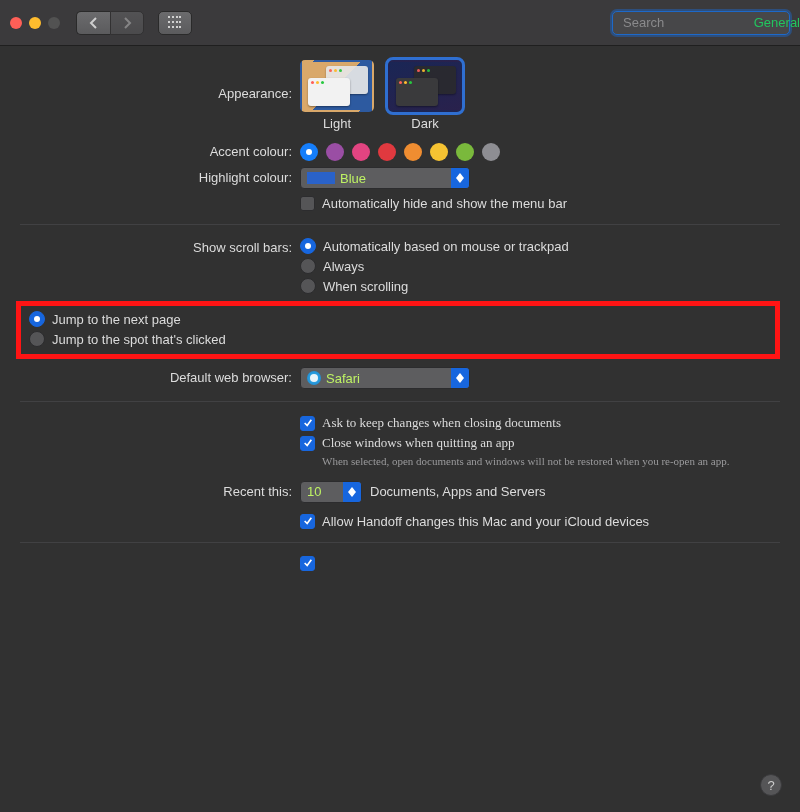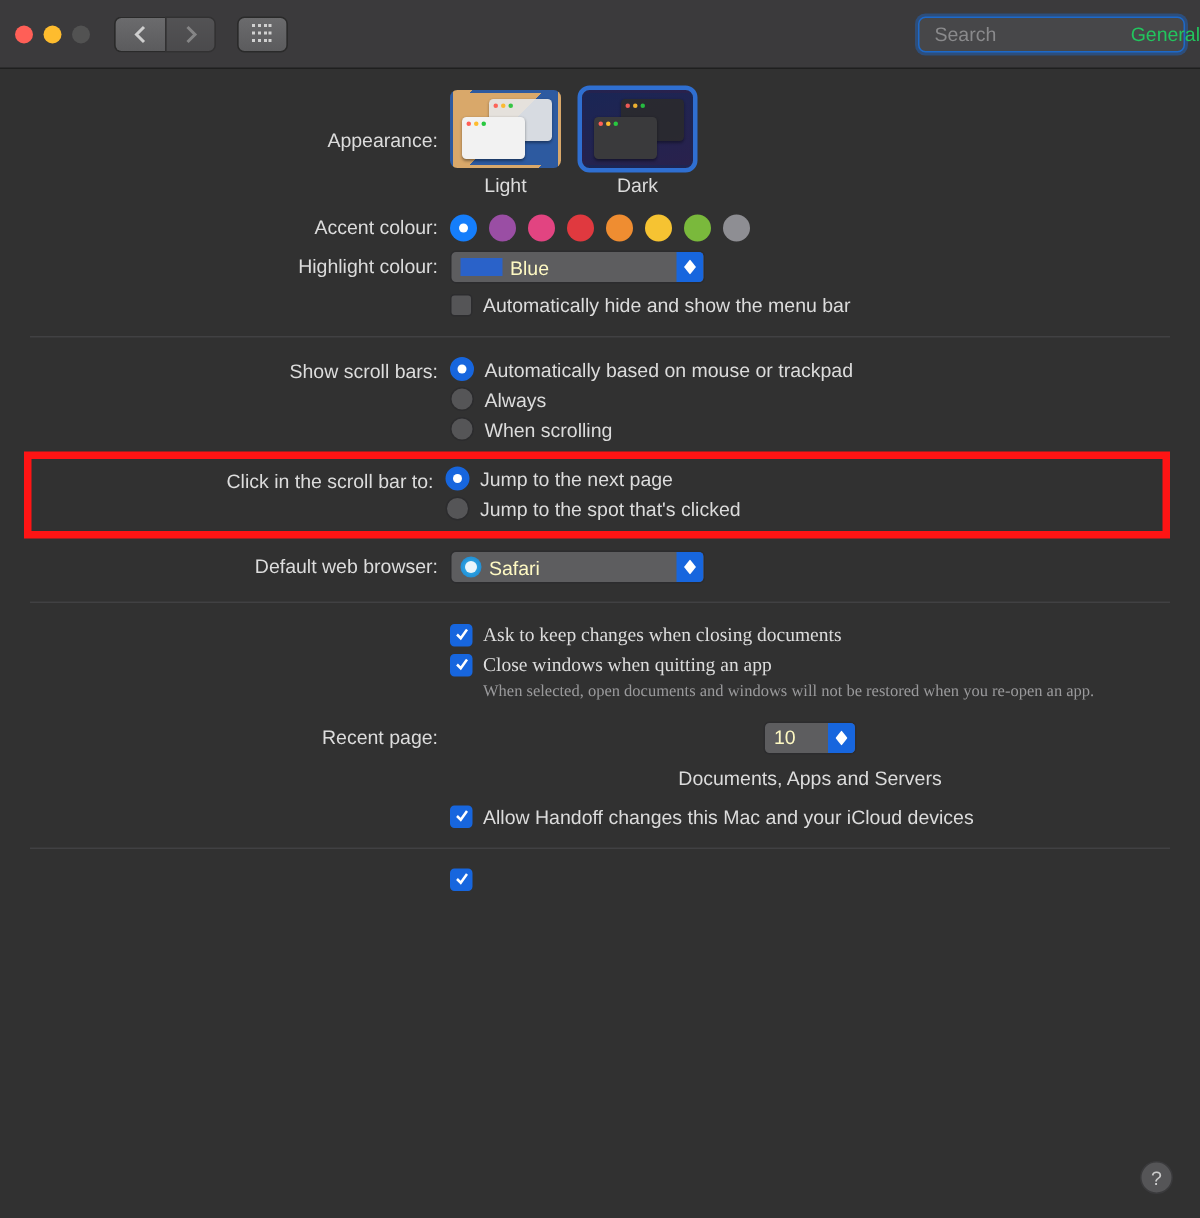--- a/index.html
+++ b/index.html
@@ -112,21 +112,21 @@
     width: 18px; height: 18px; border-radius: 50%;
     display: flex; align-items: center; justify-content: center;
   }
   .swatch.sel::after {
     content: ""; width: 6px; height: 6px; border-radius: 50%; background: #fff;
   }
 
   .select {
     height: 22px; background: #5d5d5f; border: 1px solid #2c2c2e;
     border-radius: 4px; display: flex; align-items: center;
-    overflow: hidden; color: #fef9c3;
+    overflow: hidden; color: #bef264;
   }
   .select .sval { flex: 1; padding: 0 6px; display: flex; align-items: center; gap: 5px; }
   .select .arrows {
     width: 18px; height: 100%; background: #1766de;
     display: flex; flex-direction: column; align-items: center; justify-content: center;
     gap: 0;
   }
   .select .arrows svg { width: 8px; height: 5px; fill: #fff; }
   .hlswatch { width: 28px; height: 12px; background:#2a62c9; display:inline-block; }
 
@@ -144,21 +144,21 @@
     display: flex; align-items: center; justify-content: center;
     flex-shrink:0;
   }
   .rad.on { background: #1766de; border-color:#1766de;}
   .rad.on::after { content:""; width: 6px; height: 6px; background:#fff; border-radius:50%; }
 
   .divider { height: 1px; background: #414143; margin: 12px 0; }
 
   .hint { font-size: 11px; color: #9a9a9c; padding-left: 22px; line-height: 1.35; max-width: 440px; }
 
-  .inline { display: flex; align-items: center; gap: 8px; flex-direction: column; }
+  .inline { display: flex; align-items: center; gap: 8px; }
 
   .safari-ico {
     width: 14px; height: 14px; border-radius: 50%;
     background: radial-gradient(circle at 50% 50%, #36b6f0, #1a7fc9); position: relative;
     flex-shrink:0;
   }
   .safari-ico::after{
     content:""; position:absolute; inset:3px; border-radius:50%; background:#eaf5fb;
   }
 
@@ -332,21 +332,20 @@
         </div>
         <div class="radioline">
           <div class="rad"></div>
           <span>When scrolling</span>
         </div>
       </div>
   </div>
 
   <div class="highlight-box">
     <div class="row" style="margin-bottom:0">
-      <div class="label-col" style="width:268px">Click in the scroll bar to:</div>
       <div class="ctrl-col" id="scrollclick-opts">
           <div class="radioline">
             <div class="rad on"></div>
             <span>Jump to the next page</span>
           </div>
           <div class="radioline">
             <div class="rad"></div>
             <span>Jump to the spot that's clicked</span>
           </div>
         </div>
@@ -392,21 +391,21 @@
               <path d="M2 6l3 3 5-7"></path>
             </svg>
           </div>
         <span>Close windows when quitting an app</span>
       </div>
       <div class="hint">When selected, open documents and windows will not be restored when you re-open an app.</div>
     </div>
   </div>
 
   <div class="row" style="margin-top:12px">
-    <div class="label-col">Recent page:</div>
+    <div class="label-col">Recent this:</div>
     <div class="ctrl-col">
       <div class="inline">
         <div class="select" style="width:62px">
           <div class="sval">
               <span>10</span>
             </div>
           <div class="arrows">
             <svg viewBox="0 0 8 5">
                 <path d="M4 0 8 5H0Z"></path>
               </svg>

